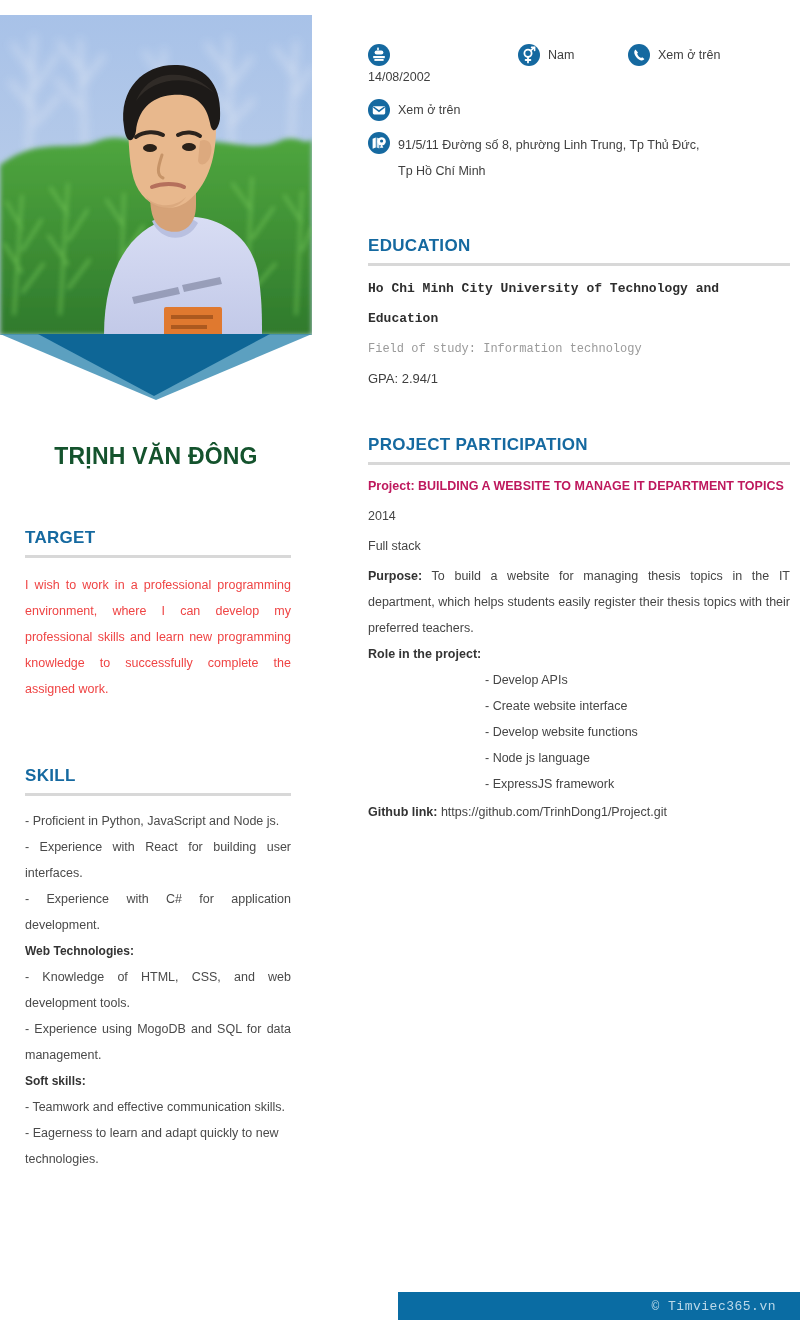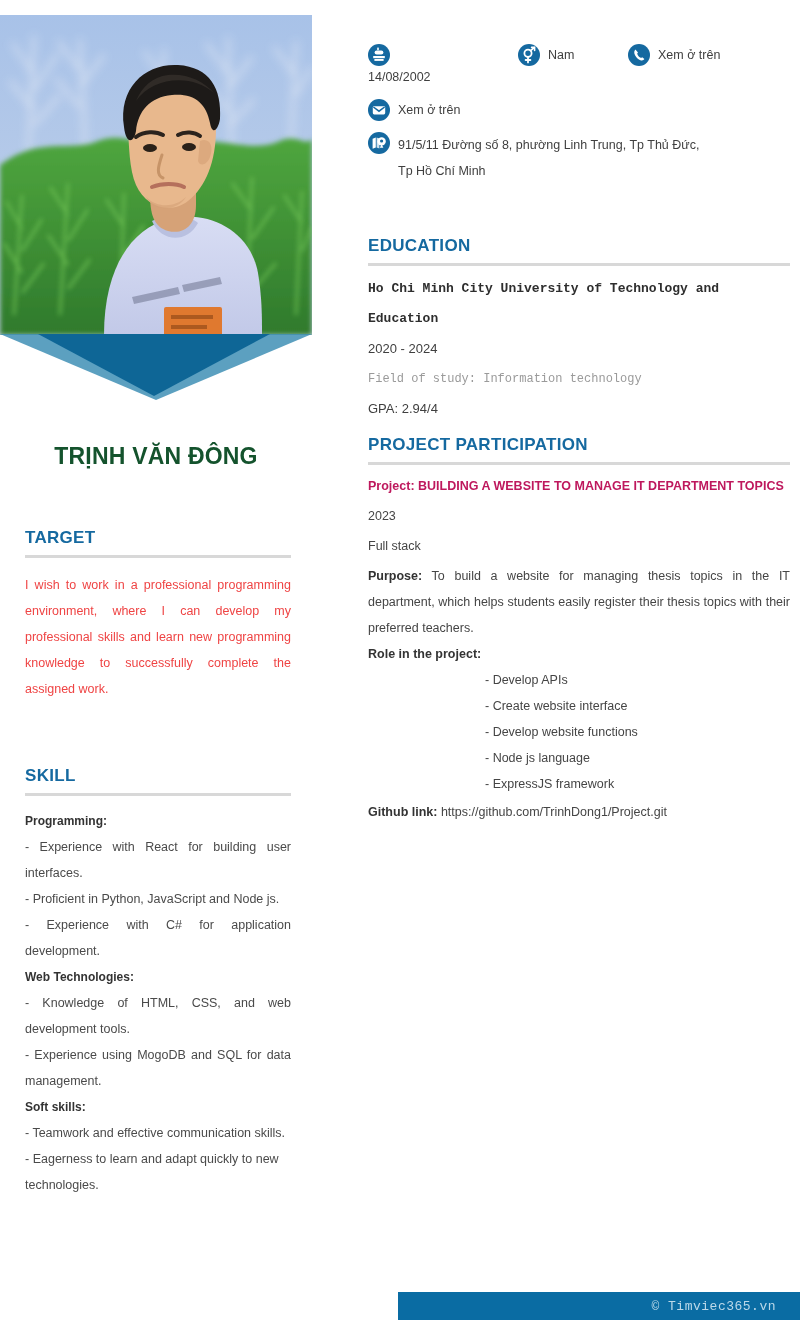--- a/index.html
+++ b/index.html
@@ -345,23 +345,22 @@
     <div class="sec-rule"></div>
     <div class="target-text">I wish to work in a professional programming environment, where I can develop my professional skills and learn new programming knowledge to successfully complete the assigned work.</div>
   </div>
 
   <div class="left-section sec-skill">
     <div class="sec-head">SKILL</div>
     <div class="sec-rule"></div>
     <div class="skill-body">
 
       <div>
-        <div class="skill-cat">Programming:</div>
+        <div class="skill-line">- Proficient in Python, JavaScript and Node js.</div>
         <div class="skill-line">- Experience with React for building user interfaces.</div>
-        <div class="skill-line">- Proficient in Python, JavaScript and Node js.</div>
         <div class="skill-line">- Experience with C# for application development.</div>
       </div>
 
       <div>
         <div class="skill-cat">Web Technologies:</div>
         <div class="skill-line">- Knowledge of HTML, CSS, and web development tools.</div>
       </div>
 
       <div>
         <div class="skill-line">- Experience using MogoDB and SQL for data management.</div>
@@ -449,32 +448,31 @@
       </div>
     </div>
   </div>
 </div>
 
 <div class="rsec rsec-edu">
   <div class="sec-head">EDUCATION</div>
   <div class="sec-rule"></div>
   <div class="edu-body">
     <div class="mono">Ho Chi Minh City University of Technology and Education</div>
-    <div class="redu-line">2020 - 2024</div>
     <div class="mono-muted">Field of study: Information technology</div>
-    <div class="redu-line">GPA: 2.94/4</div>
+    <div class="redu-line">GPA: 2.94/1</div>
   </div>
 </div>
 
 <div class="rsec rsec-proj">
   <div class="sec-head">PROJECT PARTICIPATION</div>
   <div class="sec-rule"></div>
   <div class="proj-body">
     <div class="proj-title">Project: BUILDING A WEBSITE TO MANAGE IT DEPARTMENT TOPICS</div>
-    <div class="proj-plain">2023</div>
+    <div class="proj-plain">2014</div>
     <div class="proj-plain">Full stack</div>
 
     <div class="proj-para"><b>Purpose:</b><span> To build a website for managing thesis topics in the IT department, which helps students easily register their thesis topics with their preferred teachers.</span></div>
 
     <div class="proj-label">Role in the project:</div>
     <div class="proj-bullet">- Develop APIs</div>
     <div class="proj-bullet">- Create website interface</div>
     <div class="proj-bullet">- Develop website functions</div>
 
     <div class="proj-bullet">- Node js language</div>

